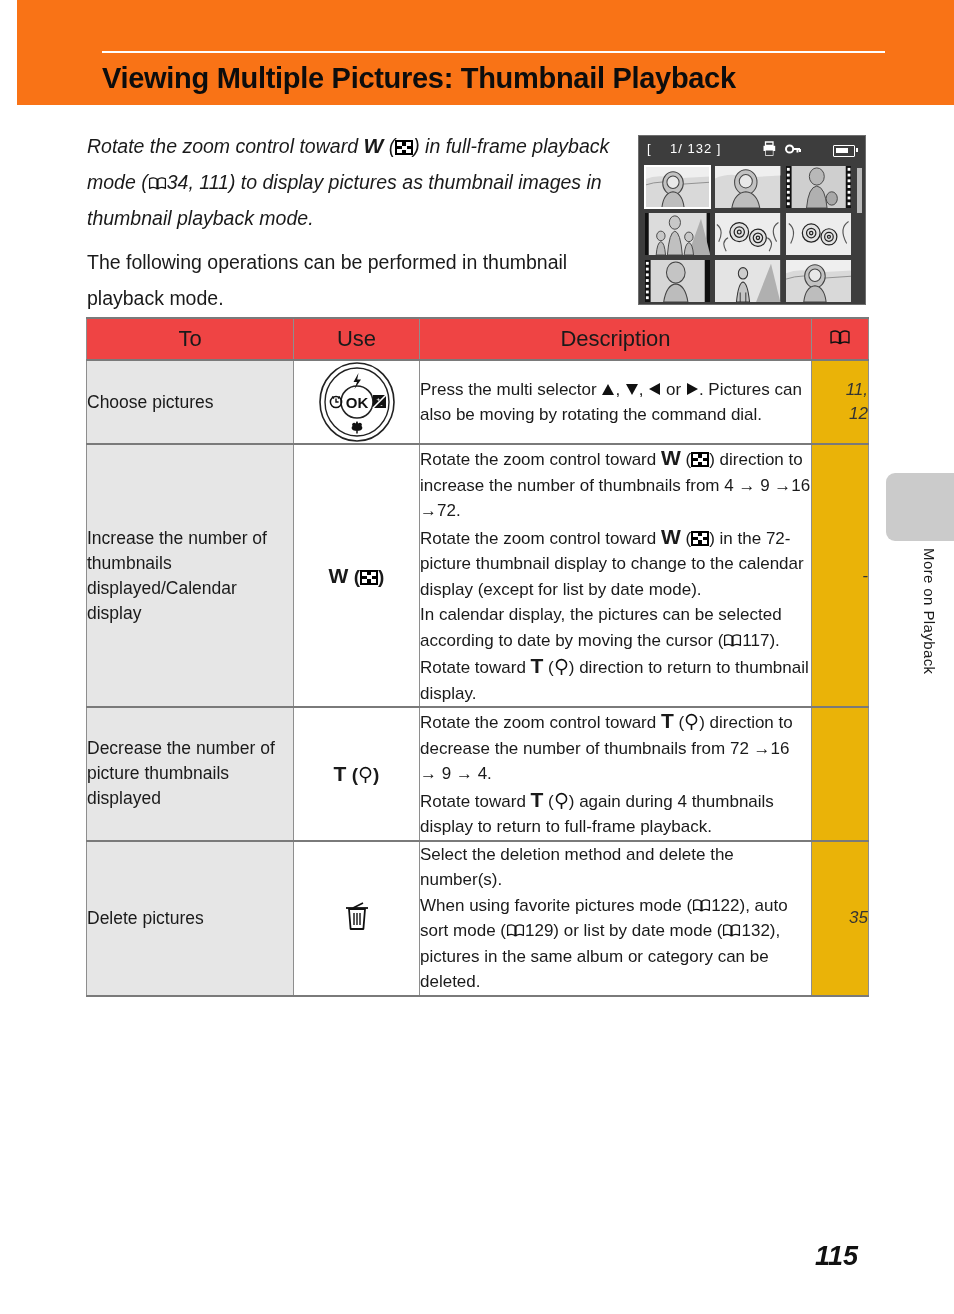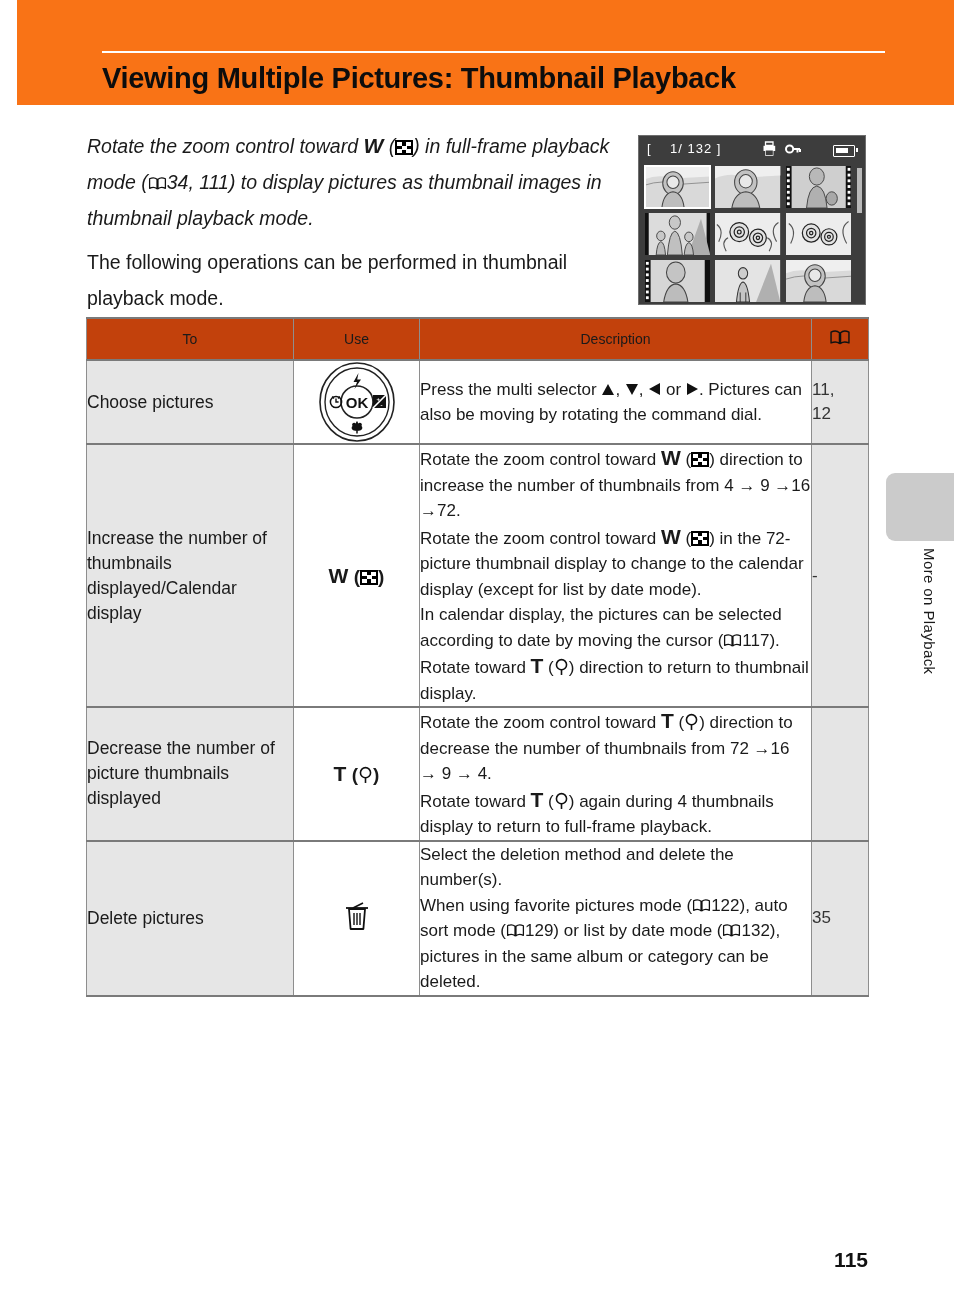--- a/index.html
+++ b/index.html
@@ -159,23 +159,23 @@
     font-size: 17px;
     color: #1a1a1a;
     table-layout: fixed;
   }
   .tbl td, .tbl th {
     border: 1px solid #8e8e8e;
     padding: 0;
     vertical-align: middle;
   }
   .tbl thead th {
-    background: #c2410c;
+    background: #ef4444;
     font-weight: normal;
-    font-size: 14px;
+    font-size: 22px;
     height: 40px;
     border-top: 2.5px solid #7a7a7a;
     border-bottom: 2.5px solid #7a7a7a;
   }
   .col-to   { width: 207px; }
   .col-use  { width: 126px; }
   .col-desc { width: 392px; }
   .col-ref  { width: 57px; }
 
   .tbl tbody tr { border-bottom: 2.5px solid #7a7a7a; }
@@ -194,25 +194,26 @@
     font-size: 19px;
     font-weight: bold;
   }
   .cell-desc {
     background: #ffffff;
     padding: 10px 13px;
     font-size: 17px;
     line-height: 25.5px;
   }
   .cell-ref {
-    background: #e5e5e5;
-    text-align: left;
+    background: #eab308;
+    text-align: right;
     font-size: 17px;
     line-height: 24px;
     color: #333;
+    font-style: italic;
   }
 
   .selector-svg { display:block; margin: 0 auto; }
 
   
   .side-tab {
     position: absolute;
     right: 0; top: 473px;
     width: 68px; height: 68px;
     background: #cbcbcb;
@@ -224,23 +225,24 @@
     font-size: 15px;
     color: #1a1a1a;
     writing-mode: vertical-rl;
     letter-spacing: 0.4px;
     white-space: nowrap;
   }
 
   
   .page-number {
     position: absolute;
-    right: 86px; bottom: 42px;
-    font-size: 21px;
+    right: 96px; bottom: 42px;
+    font-size: 27px;
     font-weight: bold;
+    font-style: italic;
     color: #111;
   }
 </style>
 </head>
 <body>
 
 <div class="header-band">
   <div class="header-rule"></div>
   <div class="page-title">Viewing Multiple Pictures: Thumbnail Playback</div>
 </div>

